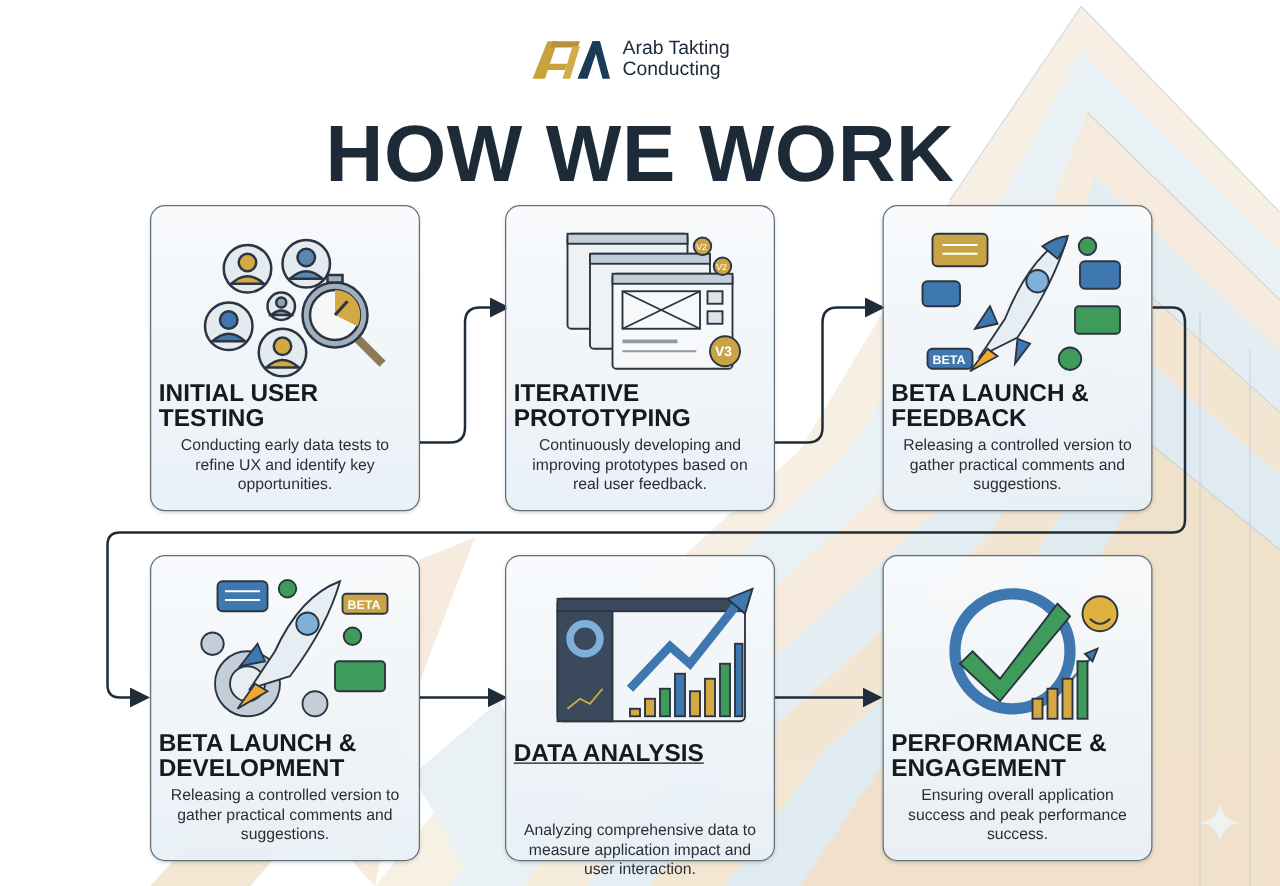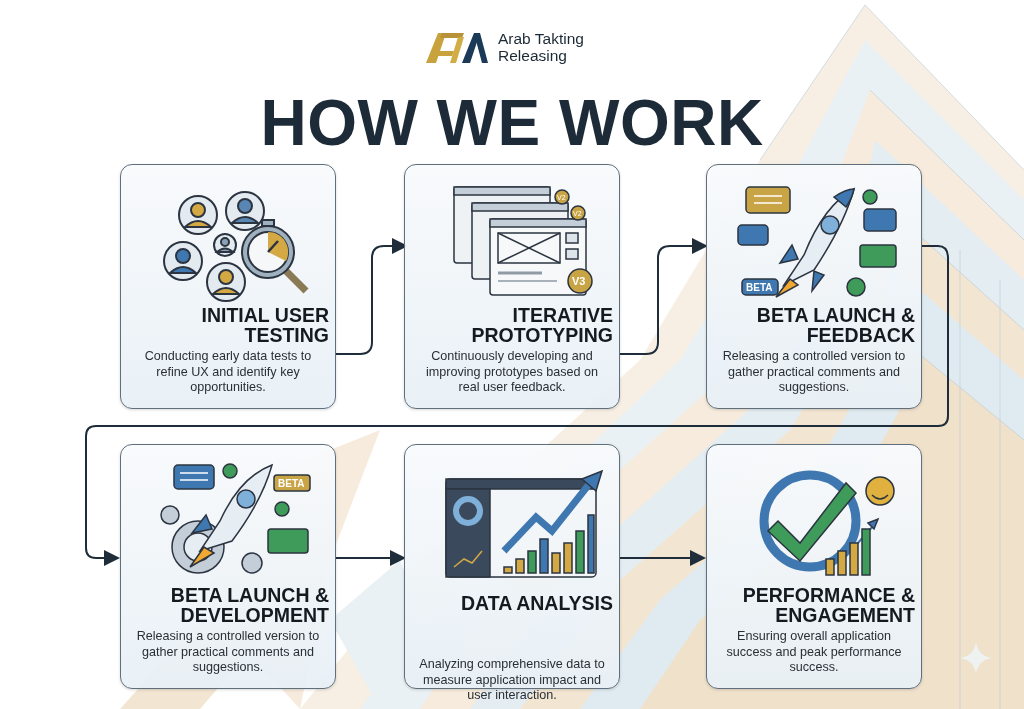--- a/index.html
+++ b/index.html
@@ -14,23 +14,23 @@
 
     .page-title { position: absolute; left: 0; width: 1024px; top: 86px; text-align: center; font-size: 64px; font-weight: 700; color: #1d2b38; letter-spacing: 0.5px; z-index: 2; }
 
     .connectors { position: absolute; left: 0; top: 0; width: 1024px; height: 709px; z-index: 1; }
 
     .card { position: absolute; width: 216px; height: 245px; border: 1.5px solid #5f6f7c; border-radius: 12px;
             background: linear-gradient(180deg, rgba(248,250,252,0.96) 0%, rgba(232,240,246,0.94) 100%);
             box-shadow: 0 1px 3px rgba(0,0,0,0.15); z-index: 2; }
     .card .icon-area { position: absolute; left: 0; right: 0; top: 10px; height: 130px; display: flex; justify-content: center; }
     .card .icon-area svg { width: 200px; height: 130px; }
-    .card-title { position: absolute; left: 6px; right: 6px; top: 140px; text-align: right; font-weight: 700; font-size: 19.5px; line-height: 20px; color: #141a20; text-transform: uppercase; }
+    .card-title { position: absolute; left: 6px; right: 6px; top: 140px; text-align: left; font-weight: 700; font-size: 19.5px; line-height: 20px; color: #141a20; text-transform: uppercase; }
     .card-desc { position: absolute; left: 10px; right: 10px; top: 184px; text-align: center; font-size: 12.6px; line-height: 15.5px; color: #2a2f35; }
-    .card.single .card-title { top: 148px; }
+    .card.single .card-title { top: 148px; text-decoration: underline; }
     .card.single .card-desc { top: 176px; margin-top: 36px; }
 
     .sparkle { position: absolute; left: 958px; top: 640px; width: 36px; height: 36px; z-index: 2; opacity: 0.85; }
   </style>
 </head>
 <body>
 
 <svg class="bg-building" viewBox="0 0 1024 709">
   <g opacity="0.55">
     <polygon points="865,5 1024,170 1024,709 300,709 420,560 640,360 760,160" fill="#f1e3cf"></polygon>
@@ -59,21 +59,21 @@
   <svg class="logo-mark" viewBox="0 0 64 36">
     <polygon points="2,34 14,4 22,4 12,34" fill="#c8a23c"></polygon>
     <polygon points="8,22 30,22 28,27 6,27" fill="#c8a23c"></polygon>
     <polygon points="18,4 40,4 38,9 16,9" fill="#b8923a"></polygon>
     <polygon points="26,34 34,8 40,8 32,34" fill="#d2ac45"></polygon>
     <polygon points="38,34 50,4 56,4 46,34" fill="#1b3a57"></polygon>
     <polygon points="50,4 56,4 64,34 58,34" fill="#1b3a57"></polygon>
   </svg>
   <div class="logo-text">
     <div>Arab Takting</div>
-    <div>Releasing</div>
+    <div>Conducting</div>
   </div>
 </div>
 
 <h1 class="page-title">HOW WE WORK</h1>
 
 <svg class="connectors" viewBox="0 0 1024 709">
   <defs>
     <marker id="arrowhead" markerWidth="8" markerHeight="8" refX="6" refY="4" orient="auto">
       <path d="M0,0 L8,4 L0,8 Z" fill="#1f2d3a"></path>
     </marker>

